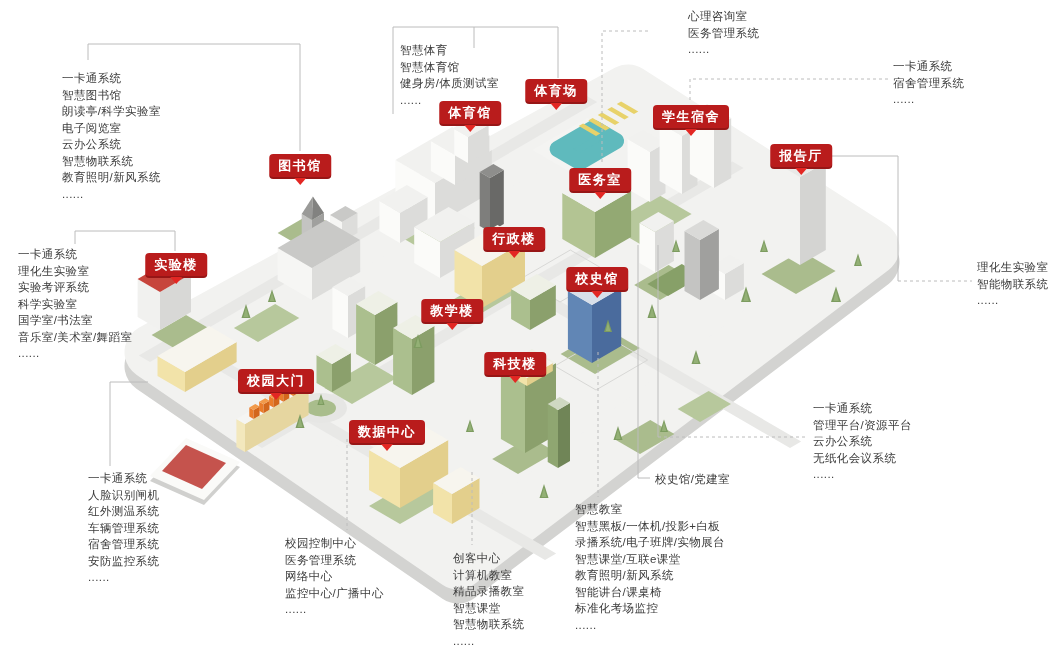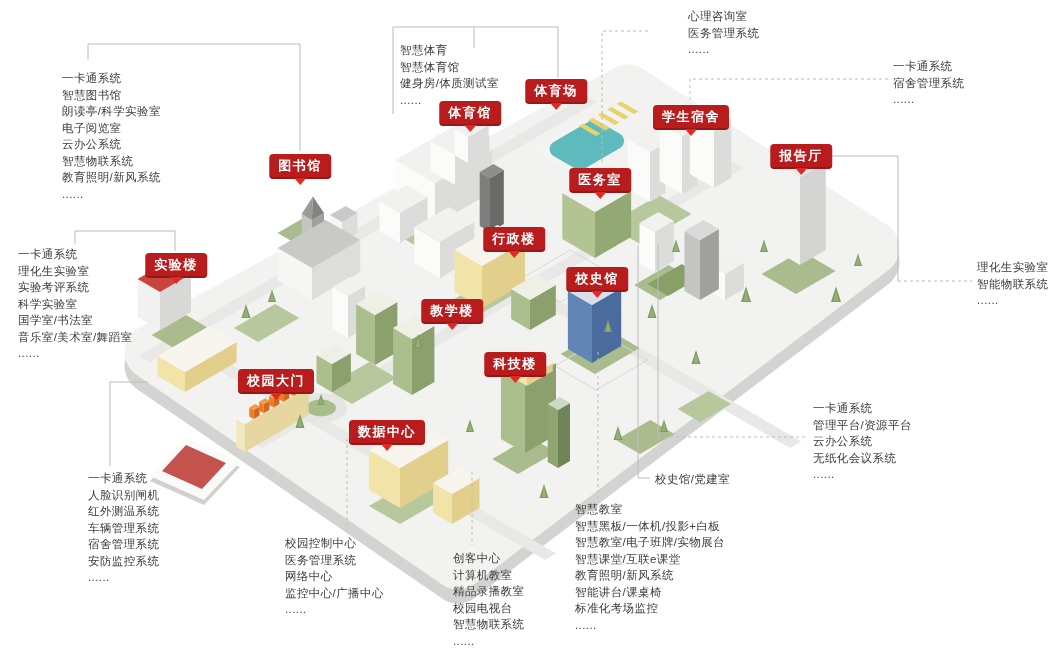--- a/index.html
+++ b/index.html
@@ -309,33 +309,33 @@
     <div class="li">......</div>
   </div>
 
   <div class="list" style="left:655px;top:471px">
     <div class="li">校史馆/党建室</div>
   </div>
 
   <div class="list" style="left:575px;top:501px">
     <div class="li">智慧教室</div>
     <div class="li">智慧黑板/一体机/投影+白板</div>
-    <div class="li">智慧教室/电子班牌/实物展台</div>
+    <div class="li">录播系统/电子班牌/实物展台</div>
     <div class="li">智慧课堂/互联e课堂</div>
     <div class="li">教育照明/新风系统</div>
     <div class="li">智能讲台/课桌椅</div>
     <div class="li">标准化考场监控</div>
     <div class="li">......</div>
   </div>
 
   <div class="list" style="left:453px;top:550px">
     <div class="li">创客中心</div>
     <div class="li">计算机教室</div>
     <div class="li">精品录播教室</div>
-    <div class="li">校园电视台</div>
+    <div class="li">智慧课堂</div>
     <div class="li">智慧物联系统</div>
     <div class="li">......</div>
   </div>
 
   <div class="list" style="left:285px;top:535px">
     <div class="li">校园控制中心</div>
     <div class="li">医务管理系统</div>
     <div class="li">网络中心</div>
     <div class="li">监控中心/广播中心</div>
     <div class="li">......</div>

